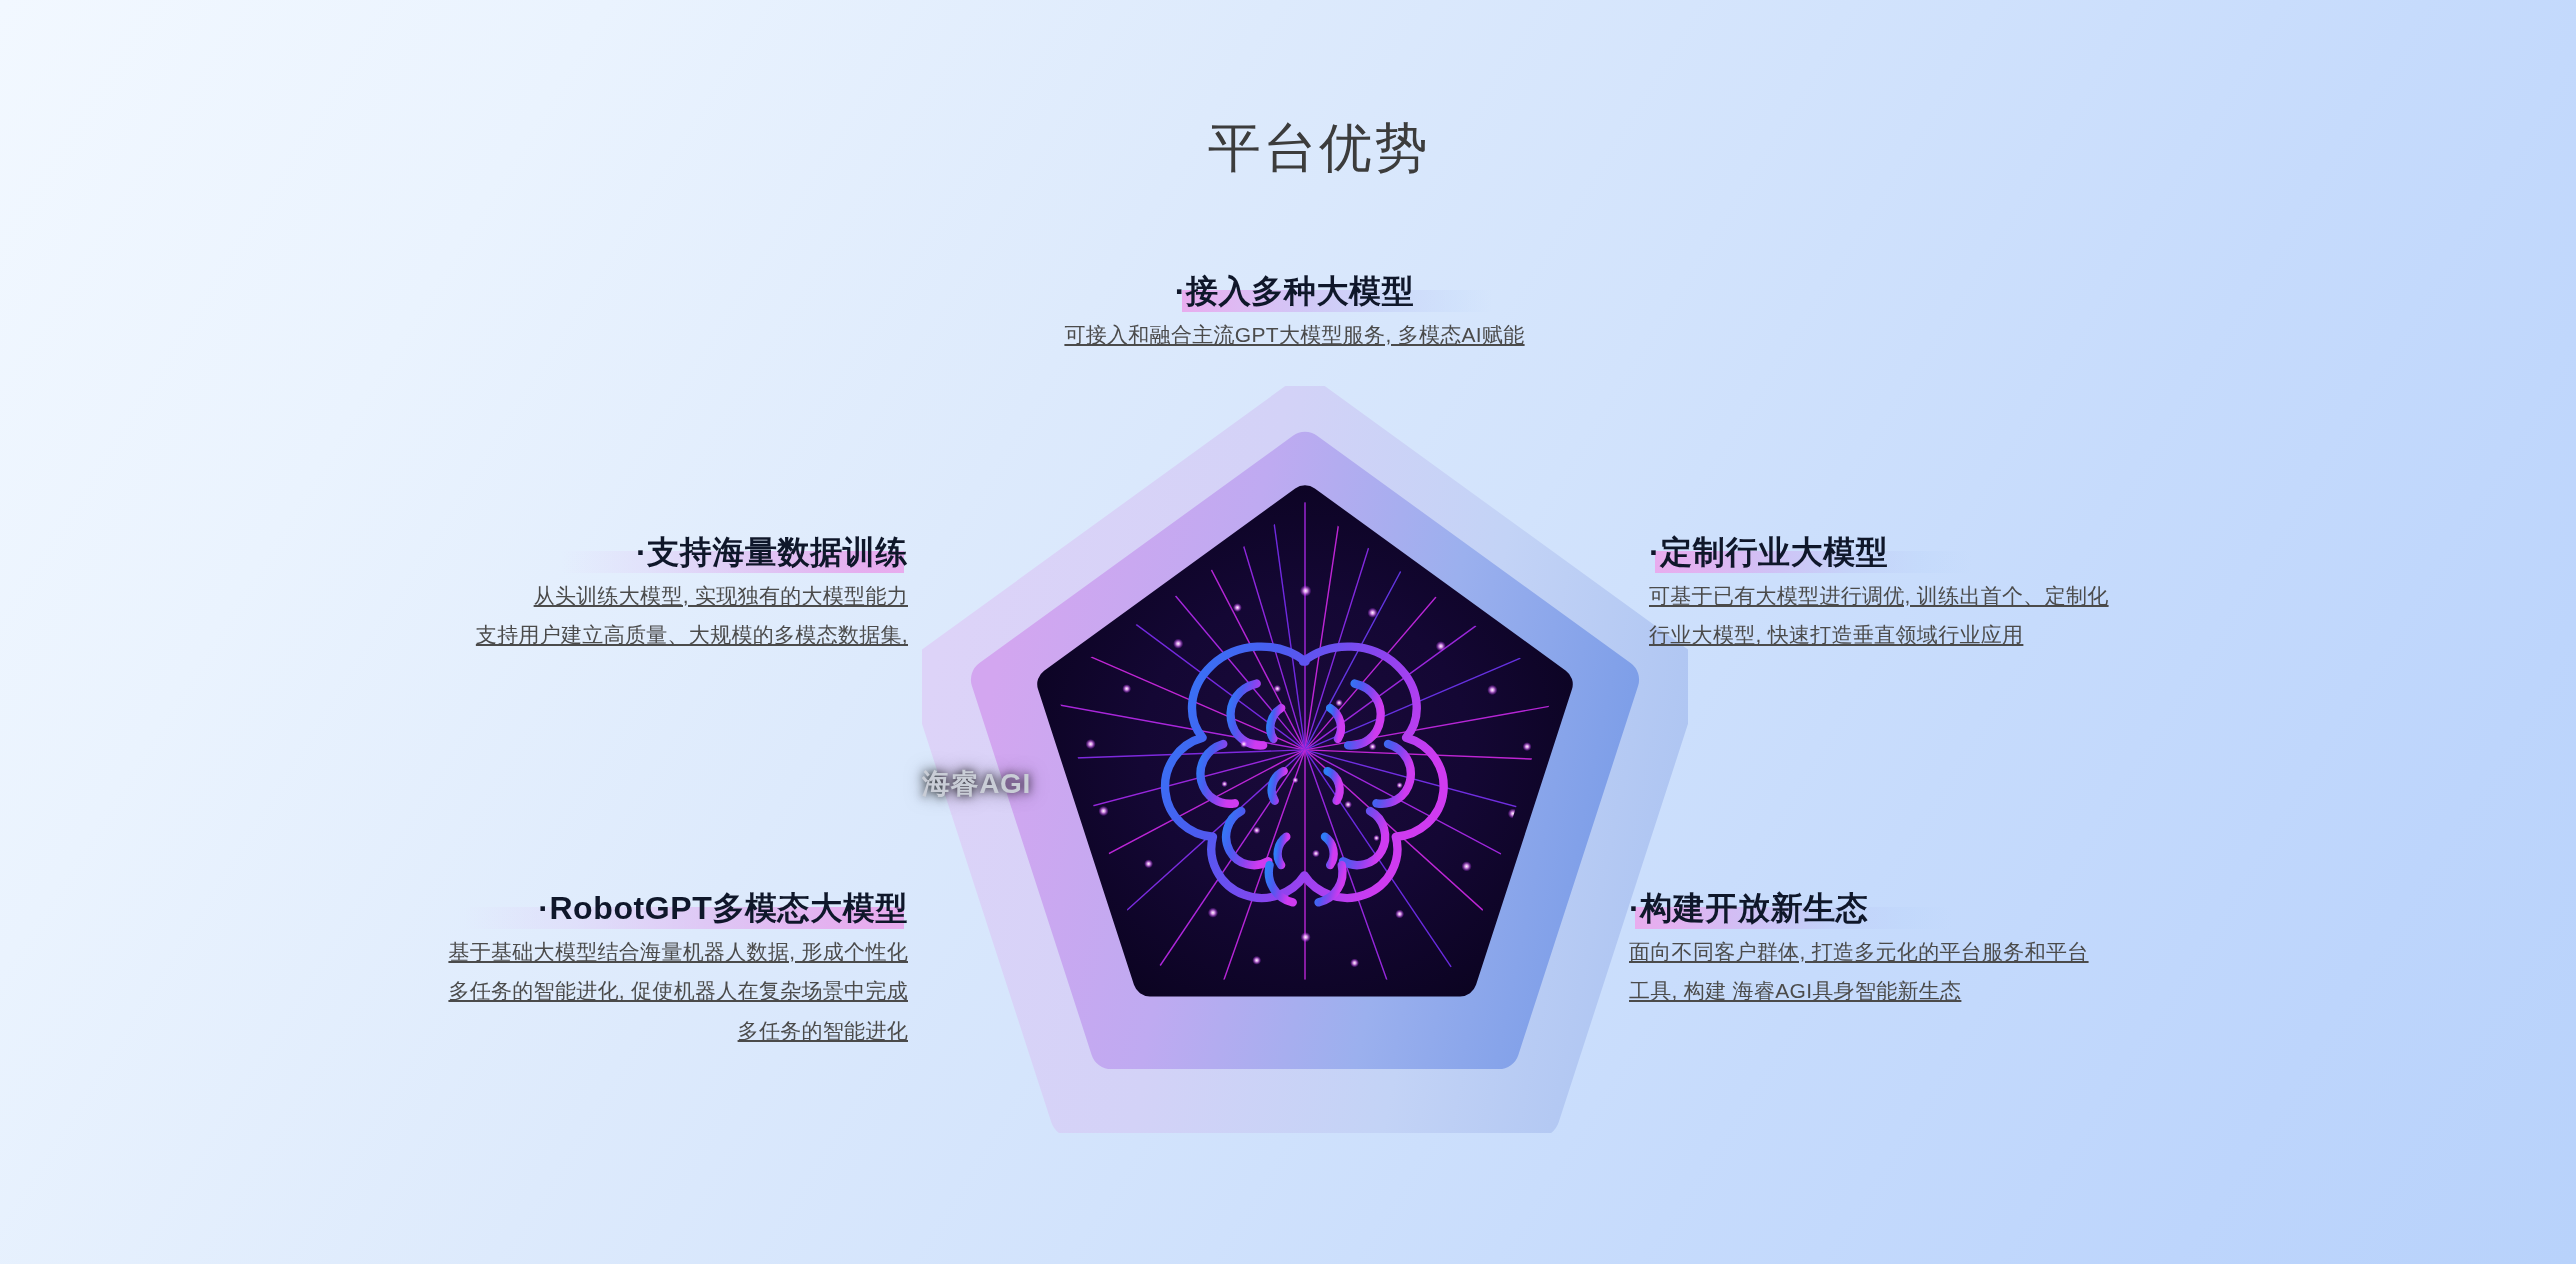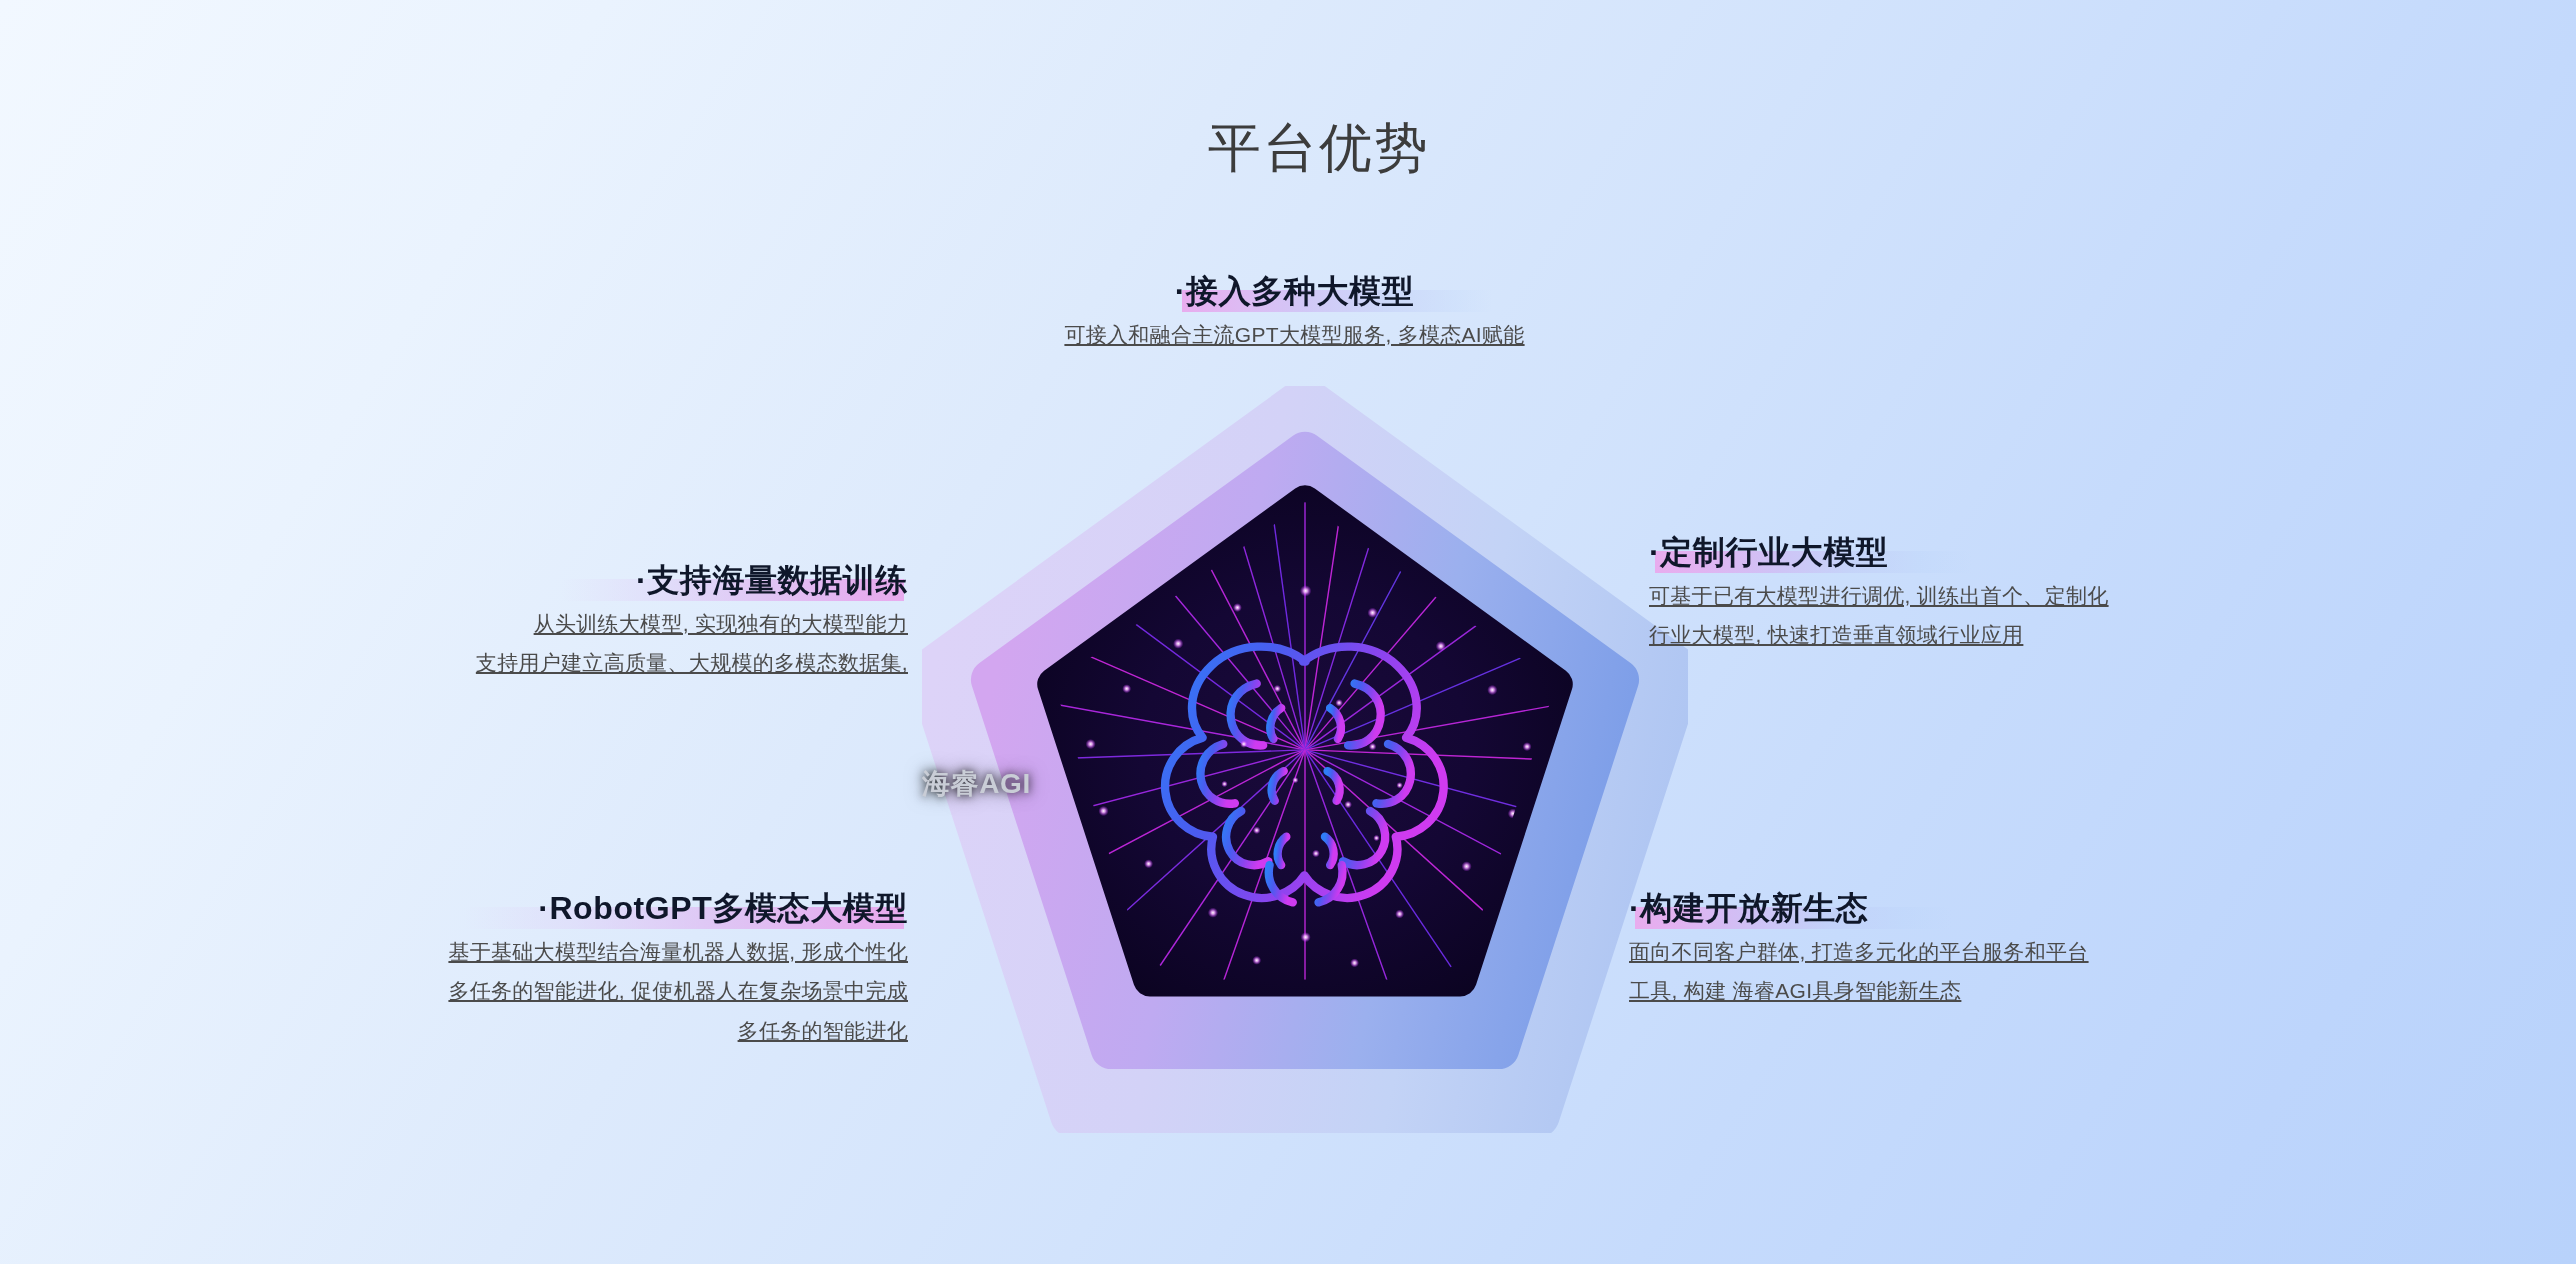--- a/index.html
+++ b/index.html
@@ -112,21 +112,21 @@
         rgba(232,172,238,1) 0%,
         rgba(224,178,241,.88) 16%,
         rgba(206,186,244,.70) 40%,
         rgba(189,198,246,.42) 66%,
         rgba(180,206,249,.16) 88%,
         rgba(178,208,250,0) 100%);
   }
 
   
   #feature-top      { left:773px; top:272px;  width:1043px; }
-  #feature-left-top { left:103px;  top:533px;  width:805px;margin-top:28px; }
+  #feature-left-top { left:103px;  top:533px;  width:805px; }
   #feature-right-top{ left:1649px; top:533px;  width:831px; }
   #feature-left-bot { left:103px;  top:889px; width:805px; }
   #feature-right-bot{ left:1629px; top:889px; width:831px; }
 
   .f-desc-lines span{ display:block; }
 </style>
 </head>
 <body>
 
 <div id="stage">

